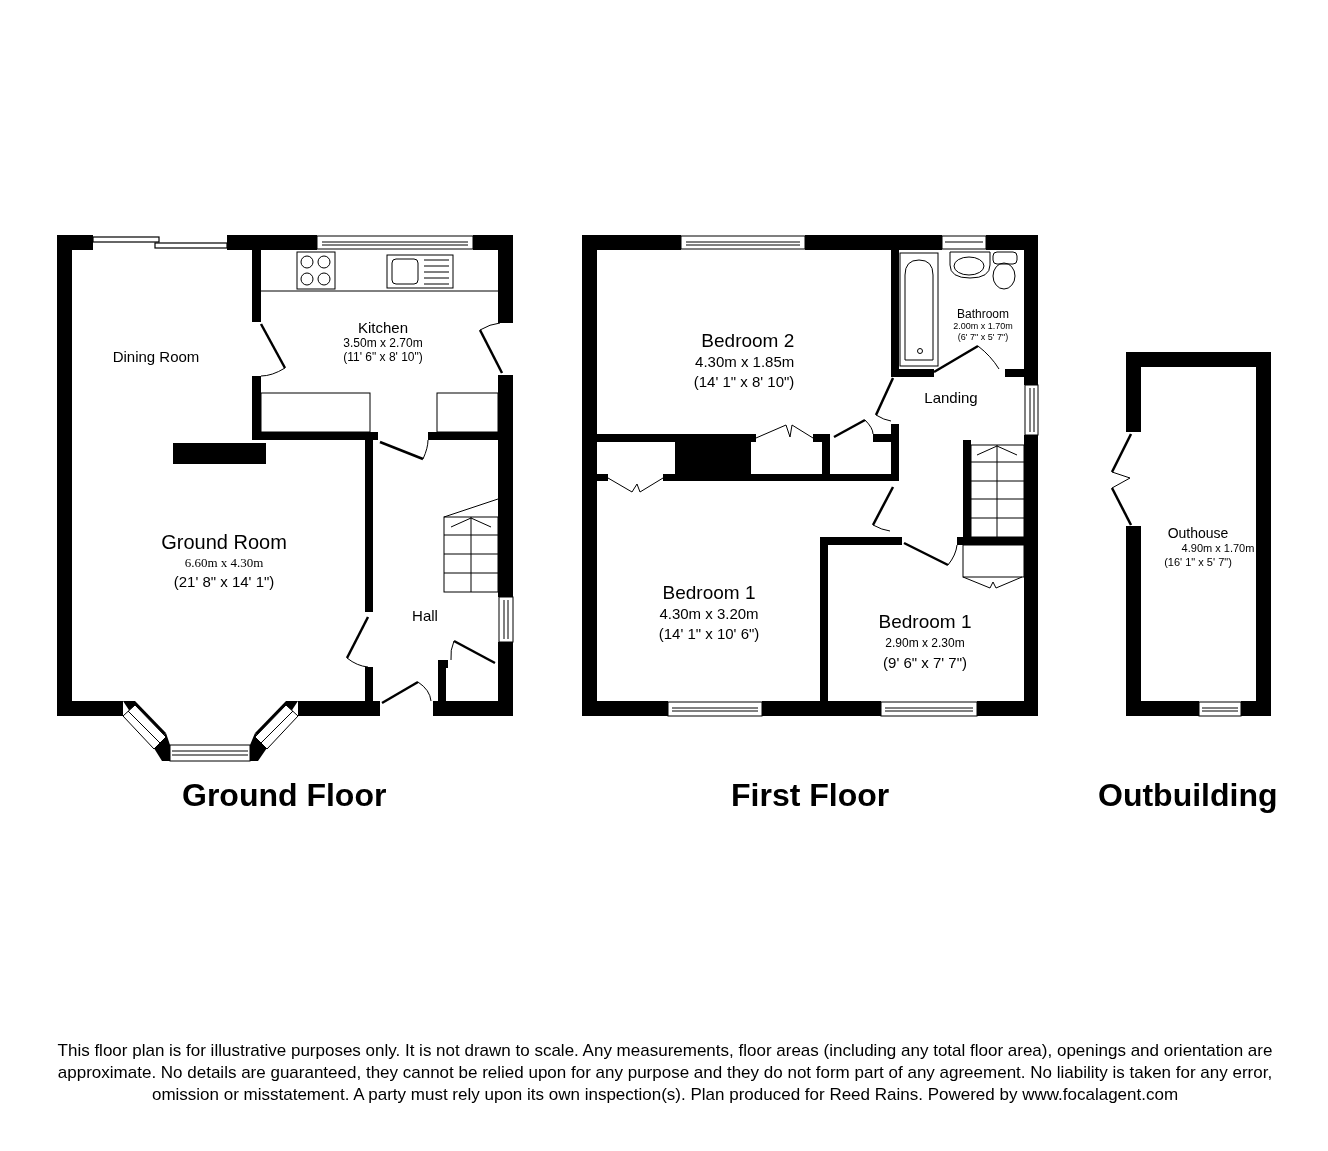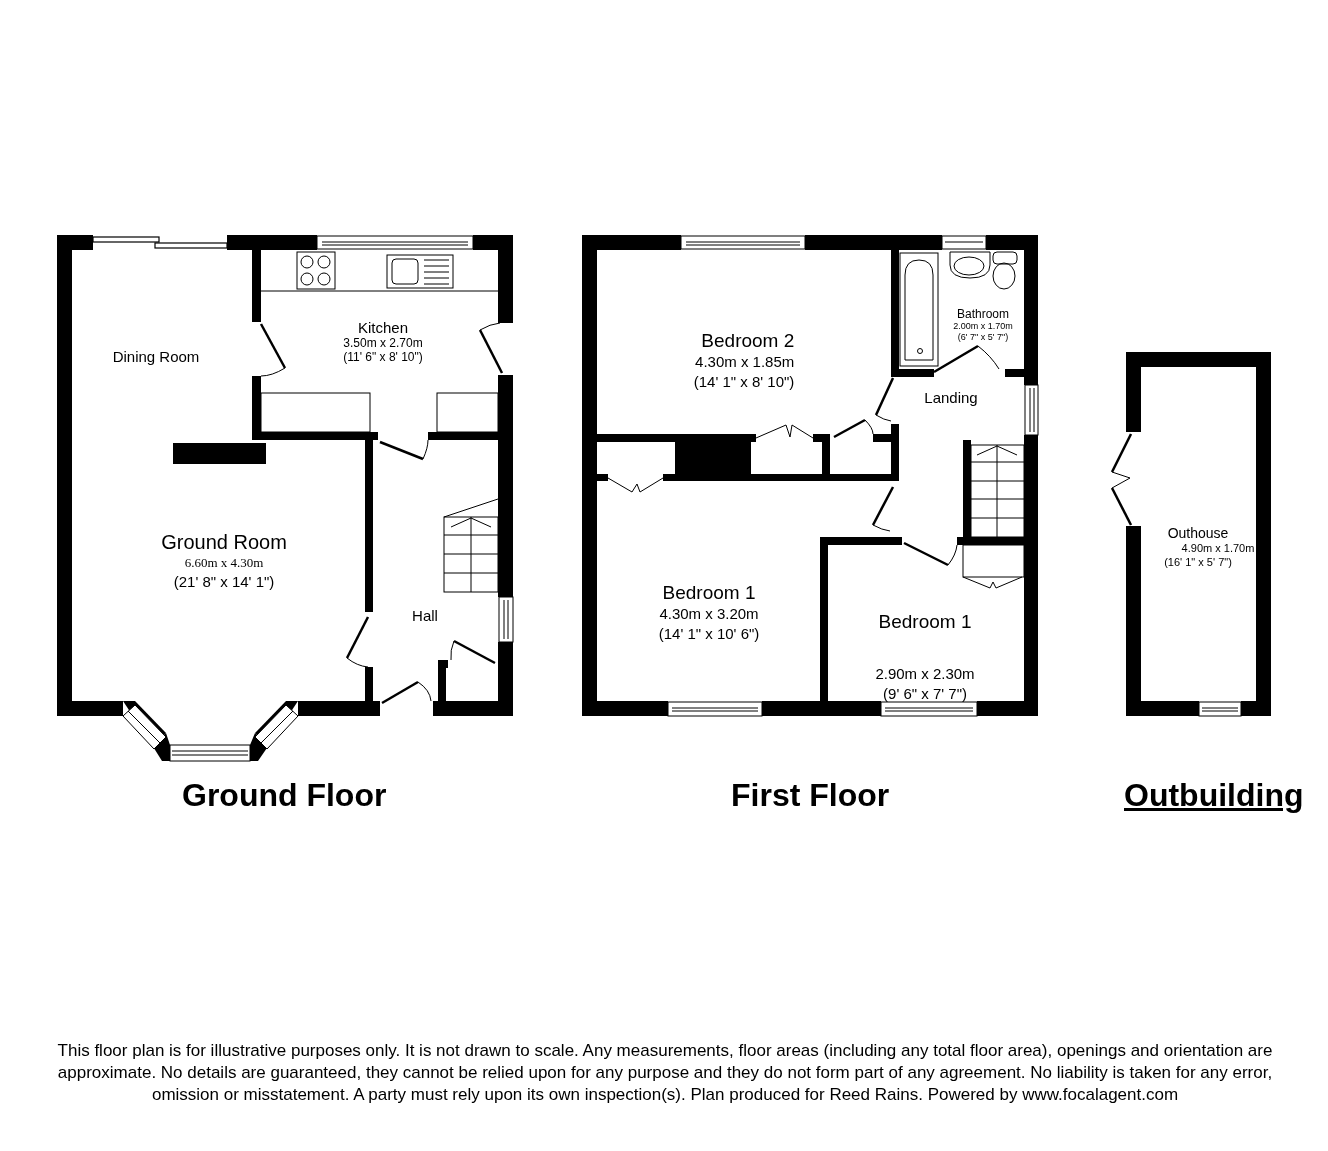--- a/index.html
+++ b/index.html
@@ -294,26 +294,26 @@
 <div class="lbl" style="left:951px;top:389px;font-size:15px;">
   <span class="n">Landing</span>
 </div>
 <div class="lbl" style="left:709px;top:582px;font-size:19px;line-height:22px;">
   <span class="n">Bedroom 1</span>
   <span class="d" style="font-size:15px;line-height:20px;">4.30m x 3.20m</span>
   <span class="d" style="font-size:15px;line-height:20px;">(14' 1" x 10' 6")</span>
 </div>
 <div class="lbl" style="left:925px;top:611px;font-size:19px;line-height:22px;">
   <span class="n">Bedroom 1</span>
-  <span class="d" style="font-size:15px;line-height:20px;margin-top:31px;">2.90m x 2.30m</span>
+  <span class="d" style="font-size:12px;line-height:20px;">2.90m x 2.30m</span>
   <span class="d" style="font-size:15px;line-height:20px;">(9' 6" x 7' 7")</span>
 </div>
 <div class="lbl" style="left:1198px;top:526px;font-size:14px;line-height:15px;">
   <span class="n">Outhouse</span>
   <span class="d" style="font-size:11px;line-height:14px;margin-left:40px;">4.90m x 1.70m</span>
   <span class="d" style="font-size:11px;line-height:14px;">(16' 1" x 5' 7")</span>
 </div>
 
 <div class="floor-title" style="left:182px;">Ground Floor</div>
 <div class="floor-title" style="left:731px;">First Floor</div>
-<div class="floor-title" style="left:1124px;text-decoration:underline;">Outbuilding</div>
+<div class="floor-title" style="left:1098px;">Outbuilding</div>
 
 <div class="disclaimer">This floor plan is for illustrative purposes only. It is not drawn to scale. Any measurements, floor areas (including any total floor area), openings and orientation are approximate. No details are guaranteed, they cannot be relied upon for any purpose and they do not form part of any agreement. No liability is taken for any error, omission or misstatement. A party must rely upon its own inspection(s). Plan produced for Reed Rains. Powered by www.focalagent.com</div>
 
 </body></html>

